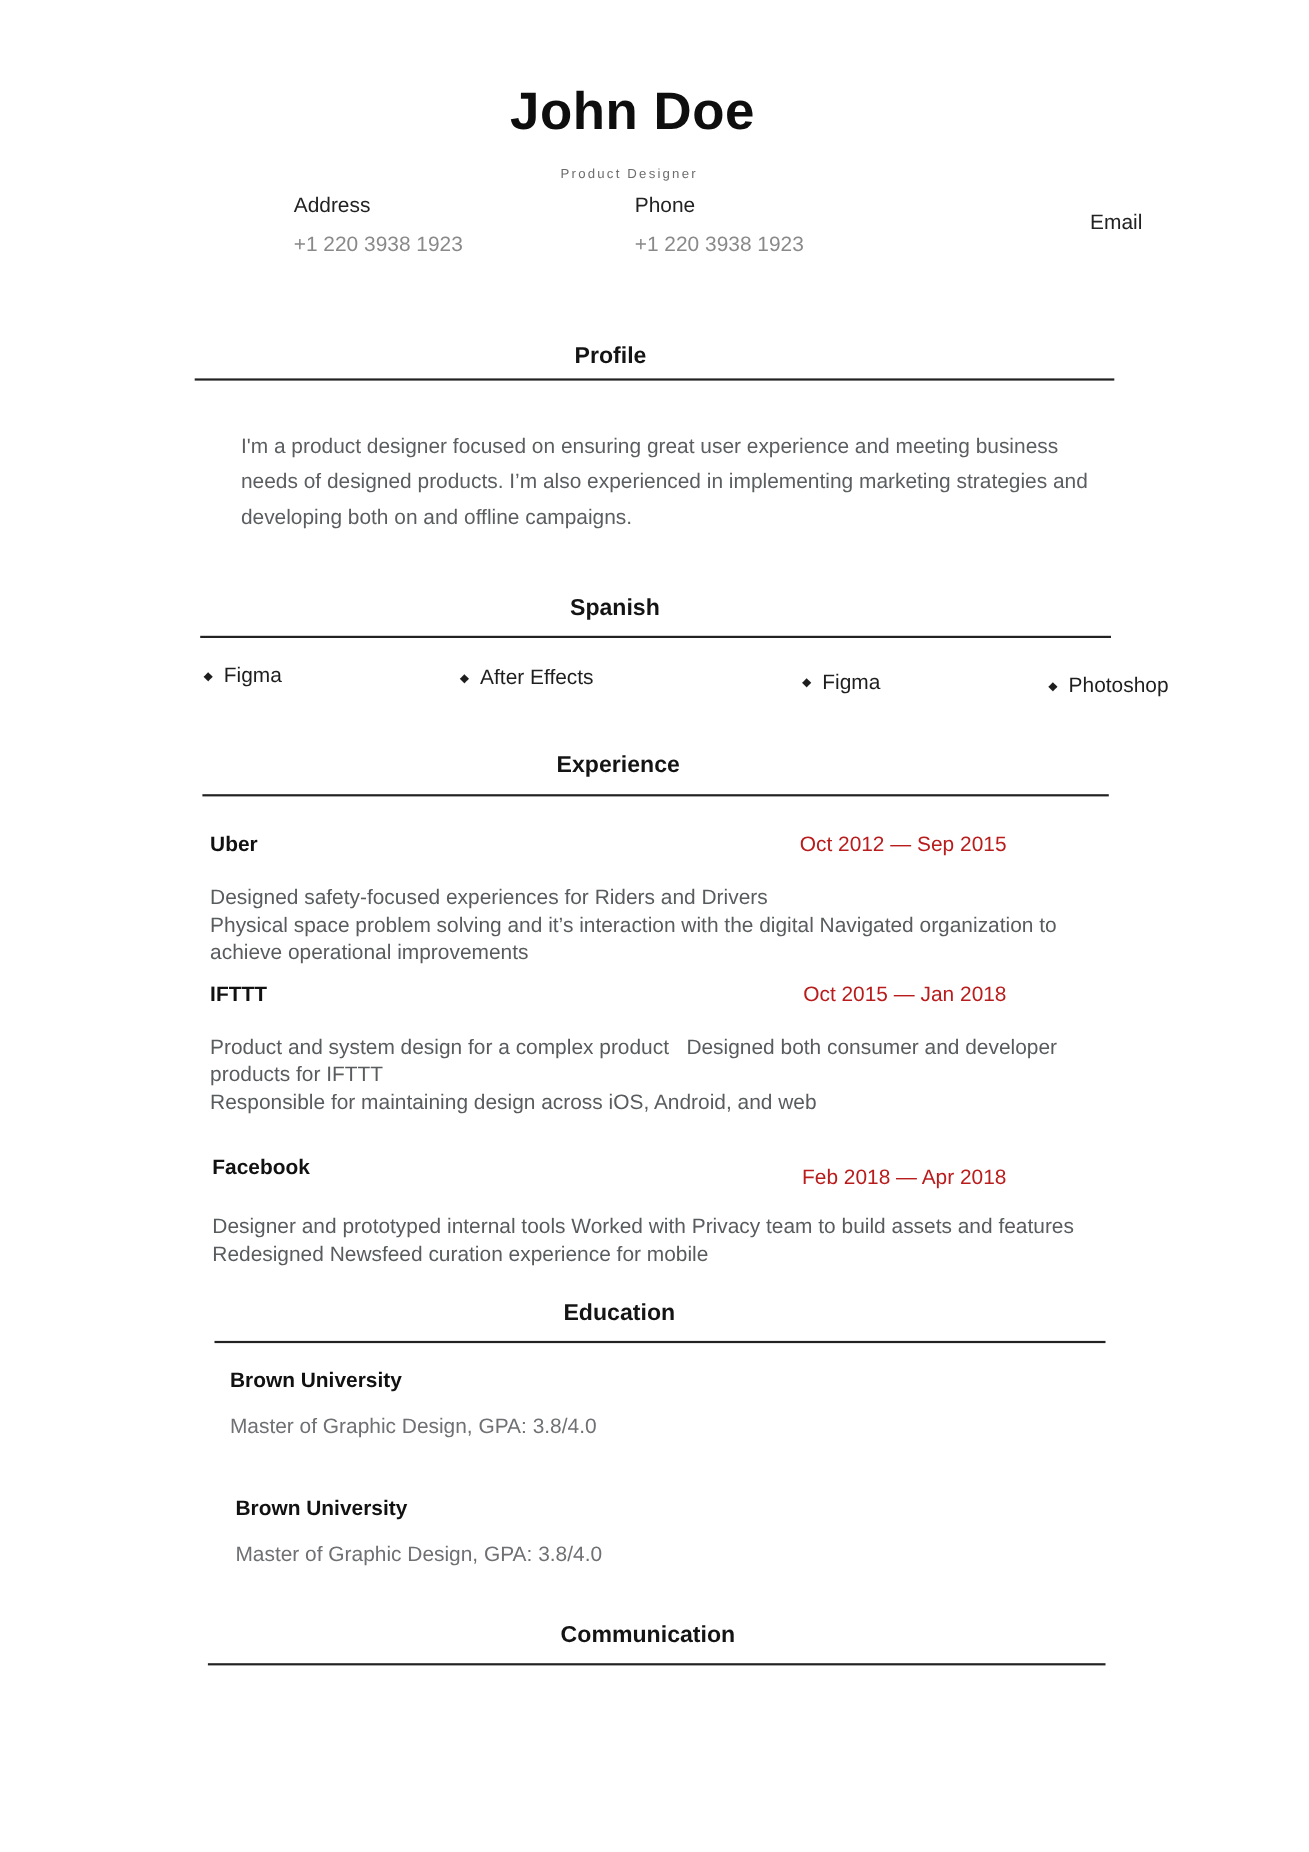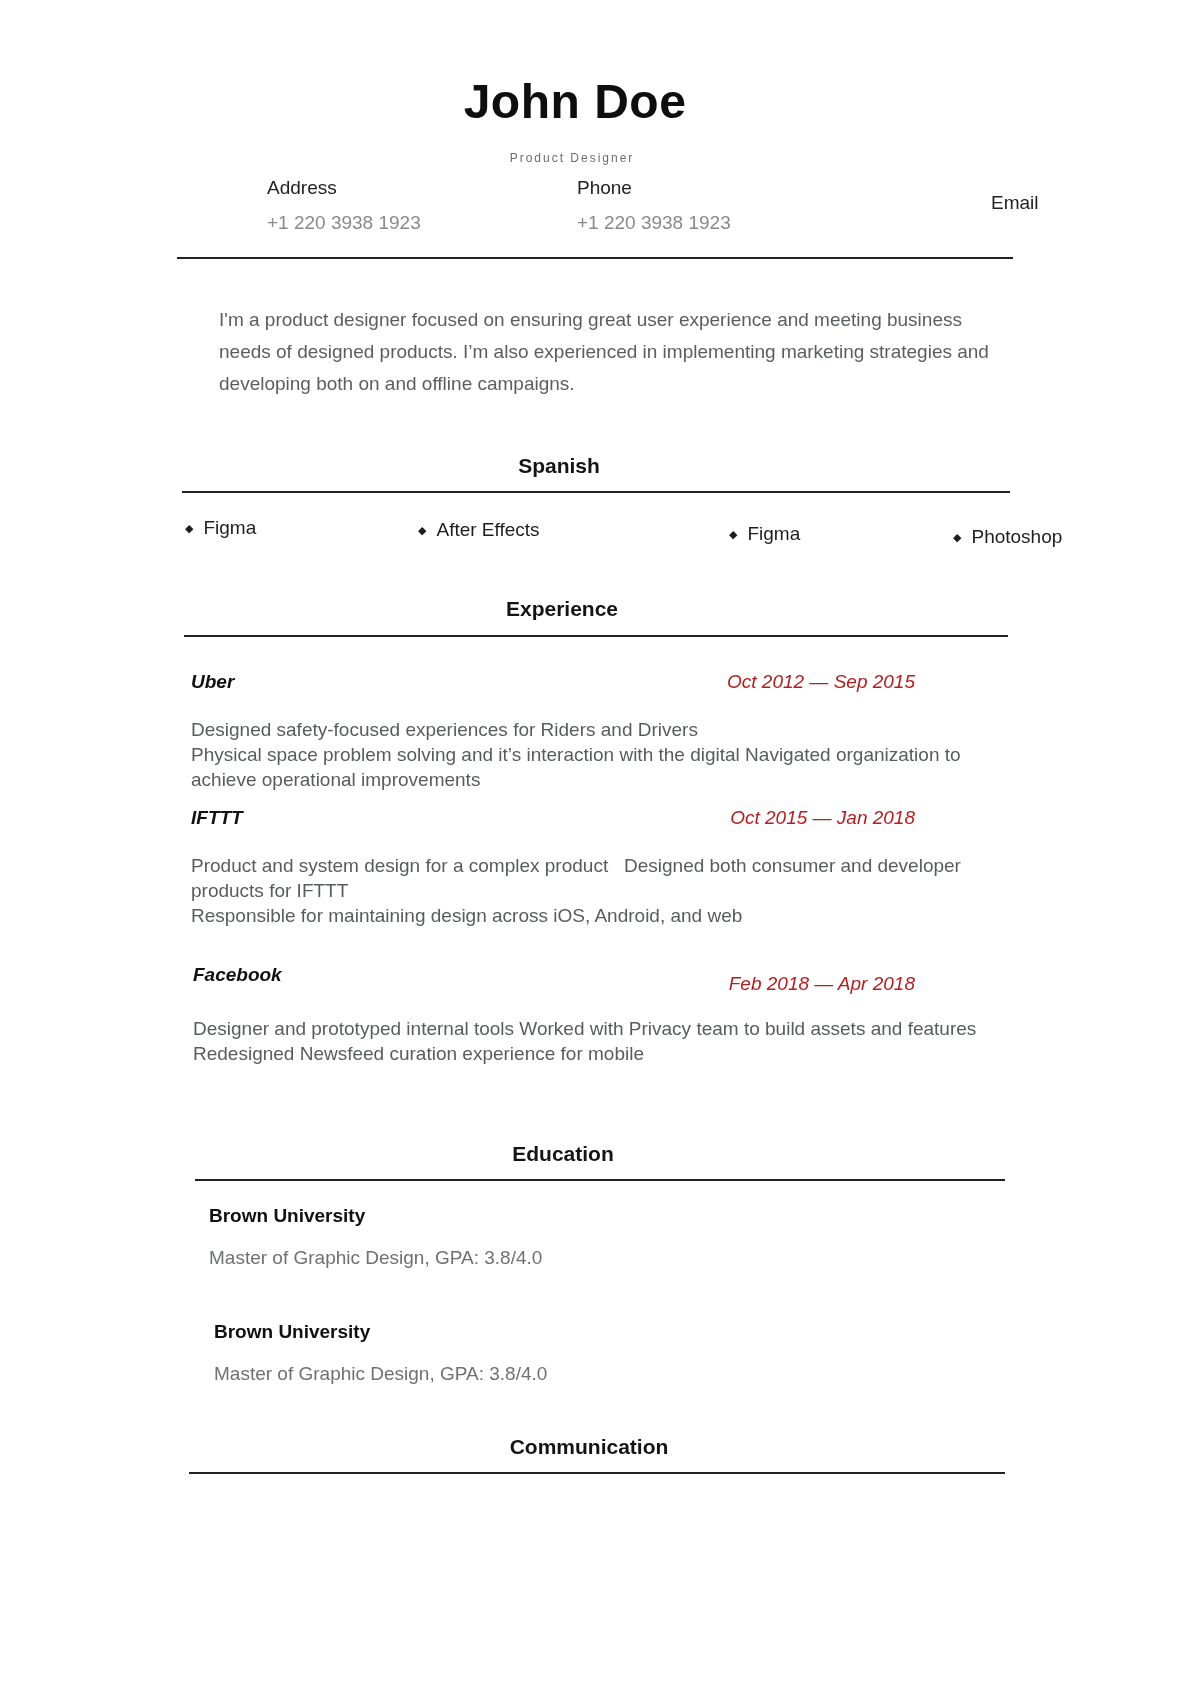--- a/index.html
+++ b/index.html
@@ -48,21 +48,21 @@
     font-weight: 700;
     color: #141414;
   }
   .rule { border-top: 2.5px solid #222222; }
   .h-profile       { margin-top: 63px; transform: translateX(-40px); }
   .r-profile       { margin: 8px 0 0 0; }
   .h-skills        { margin-top: 54px; transform: translateX(-36px); }
   .r-skills        { margin: 13px 3px 0 5px; }
   .h-experience    { margin-top: 48px; transform: translateX(-33px); }
   .r-experience    { margin: 14px 5px 0 7px; }
-  .h-education     { margin-top: 76px; transform: translateX(-32px); }
+  .h-education     { margin-top: 29px; transform: translateX(-32px); }
   .r-education     { margin: 13px 8px 0 18px; }
   .h-communication { margin-top: 50px; transform: translateX(-6px); }
   .r-communication { margin: 13px 8px 0 12px; }
 
   
   .profile-text {
     margin: 45px 0 0 42px;
     max-width: 930px;
     font-size: 19px;
     line-height: 32px;
@@ -76,21 +76,21 @@
   .skill-0 { left: 8px;   top: 0; }
   .skill-1 { left: 241px; top: 2px; }
   .skill-2 { left: 552px; top: 6px; }
   .skill-3 { left: 776px; top: 9px; }
 
   
   .xp-entry { padding-left: 14px; }
   .xp-entry-0 { margin-top: 34px; }
   .xp-entry-1 { margin-top: 15px; }
   .xp-entry-2 { margin-top: 36px; padding-left: 16px; }
-  .xp-head { display: flex; align-items: flex-start; padding-right: 98px; font-style: italic; }
+  .xp-head { display: flex; align-items: flex-start; padding-right: 98px; }
   .xp-company { font-size: 19px; font-weight: 700; color: #111111; }
   .xp-dates { margin-left: auto; font-size: 19px; color: #b91c1c; }
   .xp-entry-2 .xp-dates { transform: translateY(9px); }
   .xp-desc { margin-top: 24px; }
   .xp-entry-2 .xp-desc { margin-top: 30px; }
   .xp-line {
     max-width: 935px;
     font-size: 19px;
     line-height: 25px;
     color: #595c5e;
@@ -129,20 +129,21 @@
     <div class="contact contact-phone">
       <div class="contact-label">Phone</div>
       <div class="contact-value">+1 220 3938 1923</div>
     </div>
     <div class="contact contact-email">
       <div class="contact-label">Email</div>
       <div class="contact-value"></div>
     </div>
   </div>
 
+  <div class="section-heading h-profile">Profile</div>
   <div class="rule r-profile"></div>
   <div class="profile-text">I'm a product designer focused on ensuring great user experience and meeting business needs of designed products. I’m also experienced in implementing marketing strategies and developing both on and offline campaigns.</div>
 
   <div class="section-heading h-skills">Spanish</div>
   <div class="rule r-skills"></div>
   <div class="skills-row">
     <div class="skill skill-0">
       <span class="bullet">◆</span>
       <span>Figma</span>
     </div>

